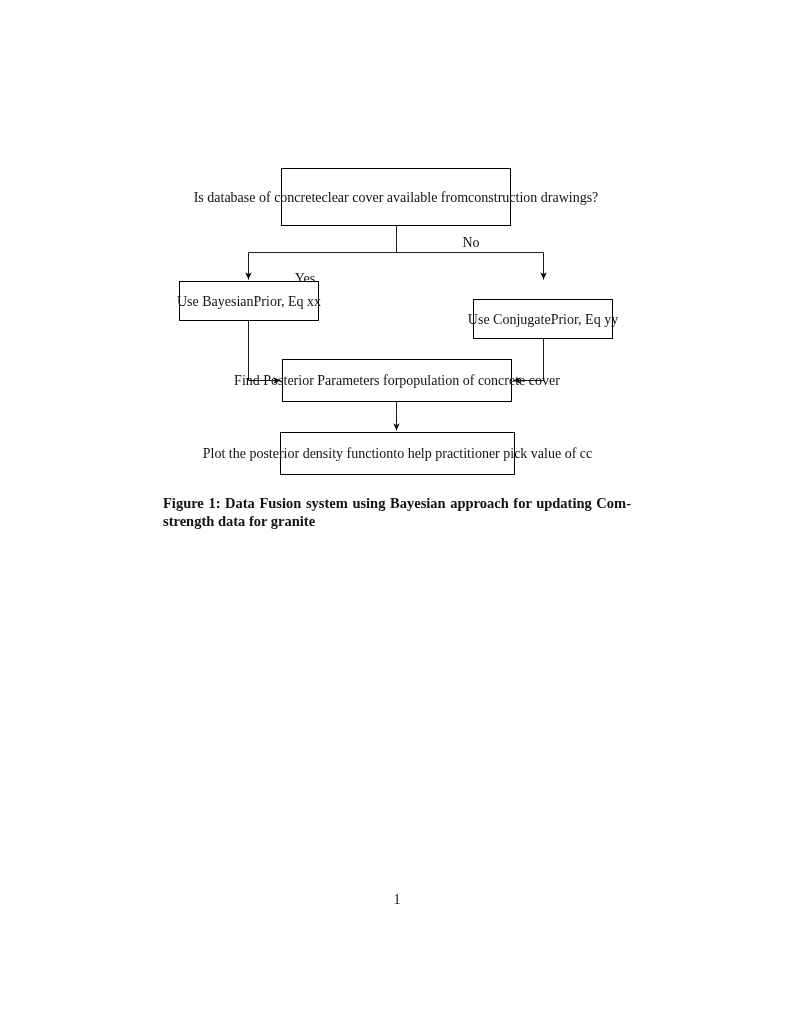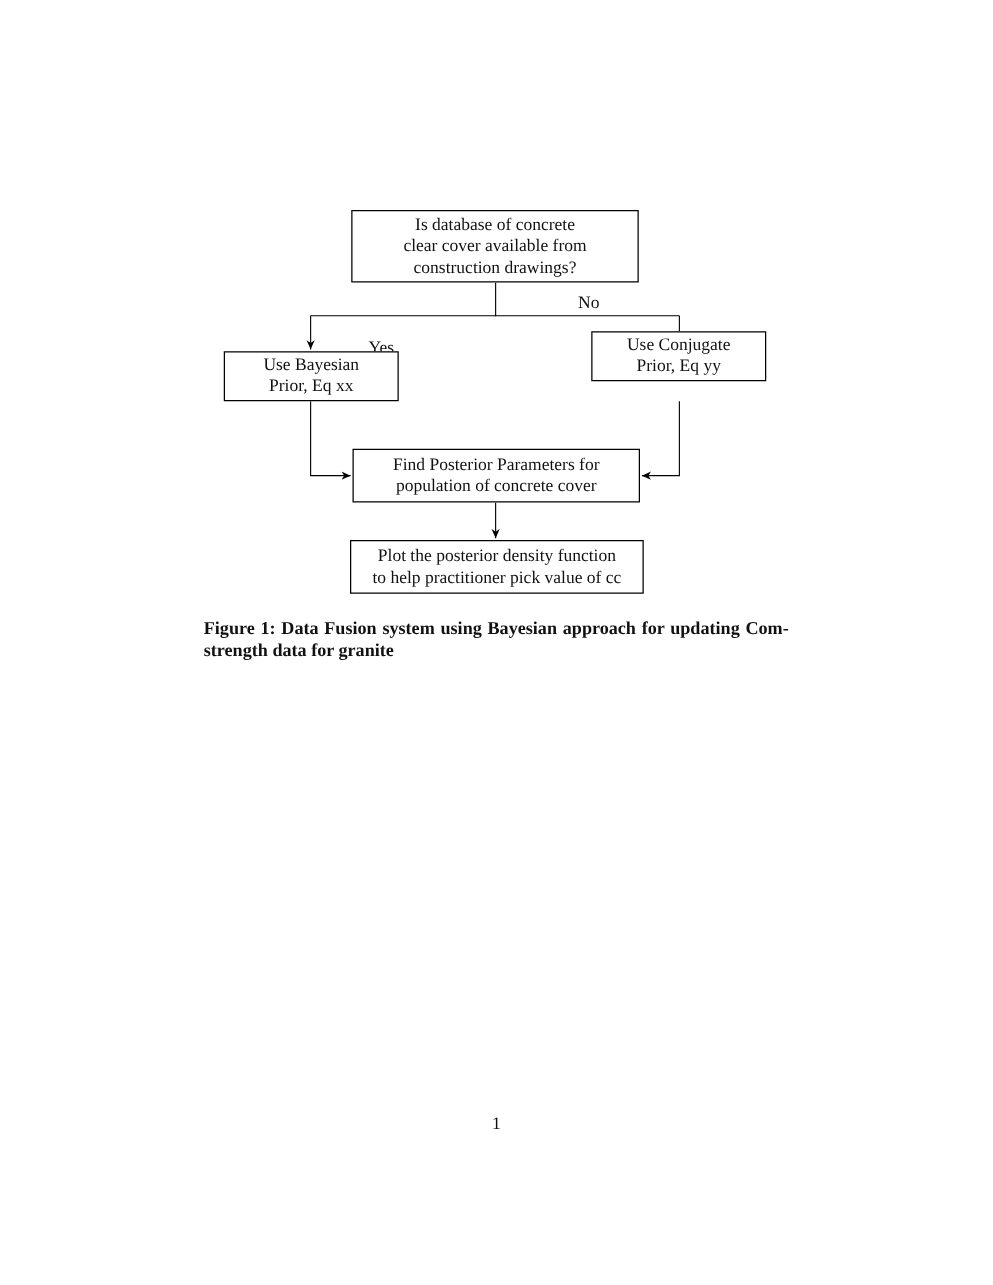--- a/index.html
+++ b/index.html
@@ -29,33 +29,33 @@
     top: 0;
     width: 794px;
     height: 520px;
   }
   .fc-box {
     position: absolute;
     box-sizing: border-box;
     border: 1px solid #000000;
     background: #ffffff;
     display: flex;
-    flex-direction: column;
+    flex-direction: row;
     align-items: center;
     justify-content: center;
     font-size: 14px;
     line-height: 17px;
     text-align: center;
   }
   .fc-box .bline {
     white-space: nowrap;
   }
   .box-decision  { left: 281px; top: 168px; width: 230px; height: 58px; }
   .box-jeffreys  { left: 179px; top: 281px; width: 140px; height: 40px; }
-  .box-conjugate { left: 473px; top: 265px; width: 140px; height: 40px; }
+  .box-conjugate { left: 473px; top: 299px; width: 140px; height: 40px; }
   .box-posterior { left: 282px; top: 359px; width: 230px; height: 43px; }
   .box-plot      { left: 280px; top: 432px; width: 235px; height: 43px; }
   .branch-label {
     position: absolute;
     top: 234px;
     transform: translateX(-50%);
     font-size: 14px;
     line-height: 17px;
     white-space: nowrap;
   }

